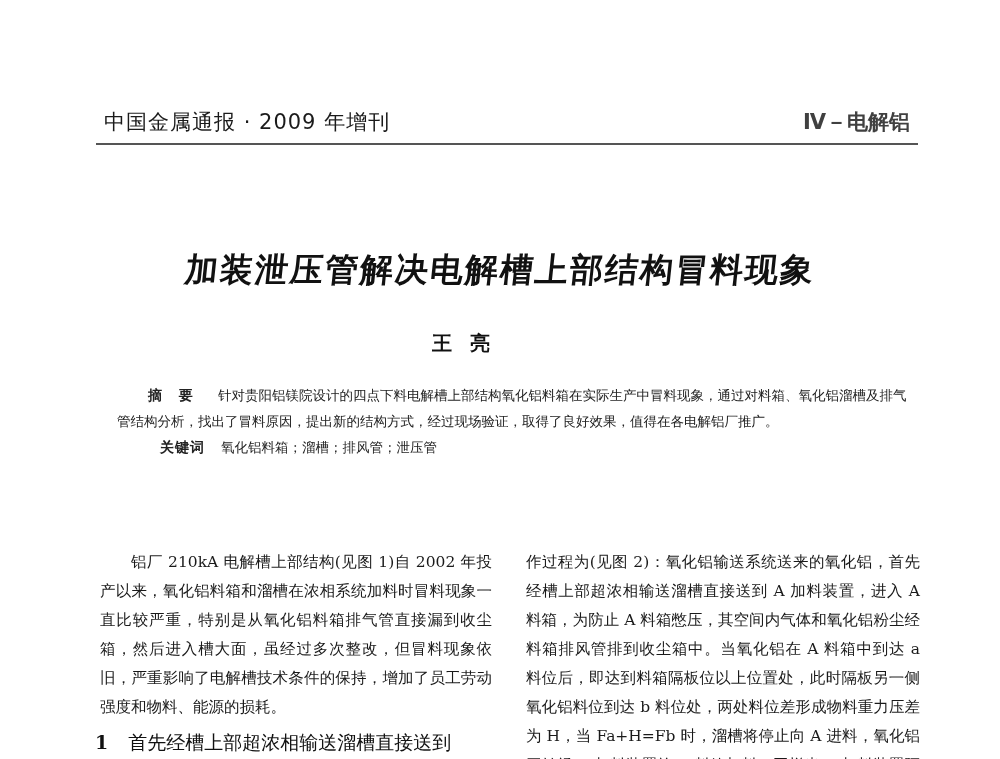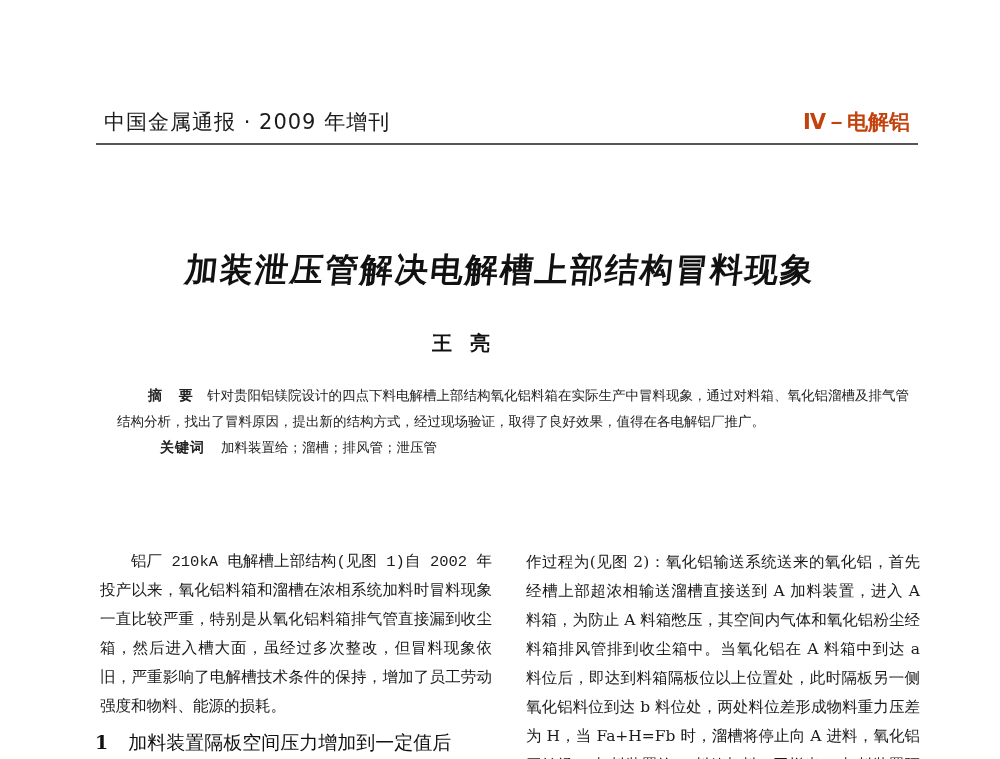--- a/index.html
+++ b/index.html
@@ -26,21 +26,21 @@
       color: #1a1a1a;
       white-space: nowrap;
     }
     .header-right {
       position: absolute;
       right: 90px;
       top: 108px;
       font-family: "DejaVu Sans", "Liberation Sans", sans-serif;
       font-weight: bold;
       font-size: 21px;
-      color: #c2410c;
+      color: #404040;
       white-space: nowrap;
     }
     .header-rule {
       position: absolute;
       left: 96px;
       top: 143px;
       width: 822px;
       height: 2px;
       background: #555;
     }
@@ -79,21 +79,21 @@
     }
     .abstract p {
       margin: 0;
       text-indent: 31px;
       margin-left: -7px;
     }
     .abstract .label {
       font-family: "DejaVu Sans", "Liberation Sans", sans-serif;
       font-weight: bold;
       letter-spacing: 6px;
-      margin-right: 8px;
+      margin-right: 19px;
       font-size: 14px;
     }
     .keywords {
       margin-top: 0;
       padding-left: 28px;
     }
     .keywords .label {
       letter-spacing: 1px;
       margin-right: 16px;
       margin-left: 8px;
@@ -102,21 +102,20 @@
       position: absolute;
       top: 548px;
       font-size: 15.5px;
       line-height: 29px;
       color: #1a1a1a;
       text-align: justify;
     }
     .col-left {
       left: 100px;
       width: 392px;
-      font-family: Liberation Mono, monospace;
     }
     .col-right {
       left: 526px;
       width: 394px;
     }
     .col p {
       margin: 0;
     }
     .col-left p {
       text-indent: 31px;
@@ -140,26 +139,26 @@
 
 <div class="header-left">中国金属通报 · 2009 年增刊</div>
 <div class="header-right">Ⅳ－电解铝</div>
 <div class="header-rule"></div>
 
 <div class="title">加装泄压管解决电解槽上部结构冒料现象</div>
 <div class="author">王亮</div>
 
 <div class="abstract">
   <p><span class="label">摘 要</span><span>针对贵阳铝镁院设计的四点下料电解槽上部结构氧化铝料箱在实际生产中冒料现象，通过对料箱、氧化铝溜槽及排气管结构分析，找出了冒料原因，提出新的结构方式，经过现场验证，取得了良好效果，值得在各电解铝厂推广。</span></p>
-  <div class="keywords"><span class="label">关键词</span><span>加料装置给；溜槽；排风管；泄压管</span></div>
+  <div class="keywords"><span class="label">关键词</span><span>氧化铝料箱；溜槽；排风管；泄压管</span></div>
 </div>
 
 <div class="col col-left">
   <p>铝厂 210kA 电解槽上部结构(见图 1)自 2002 年投产以来，氧化铝料箱和溜槽在浓相系统加料时冒料现象一直比较严重，特别是从氧化铝料箱排气管直接漏到收尘箱，然后进入槽大面，虽经过多次整改，但冒料现象依旧，严重影响了电解槽技术条件的保持，增加了员工劳动强度和物料、能源的损耗。</p>
 </div>
 
 <div class="section-heading">
-  <span class="num">1</span><span>加料装置隔板空间压力增加到一定值后</span>
+  <span class="num">1</span><span>首先经槽上部超浓相输送溜槽直接送到</span>
 </div>
 
 <div class="col col-right">
   <p>作过程为(见图 2)：氧化铝输送系统送来的氧化铝，首先经槽上部超浓相输送溜槽直接送到 A 加料装置，进入 A 料箱，为防止 A 料箱憋压，其空间内气体和氧化铝粉尘经料箱排风管排到收尘箱中。当氧化铝在 A 料箱中到达 a 料位后，即达到料箱隔板位以上位置处，此时隔板另一侧氧化铝料位到达 b 料位处，两处料位差形成物料重力压差为 H，当 Fa+H=Fb 时，溜槽将停止向 A 进料，氧化铝开始经 B 加料装置给 B 料箱加料，同样当 B 加料装置隔板空间压力增加到一定值后，C</p>
 </div>
 
 </body></html>

